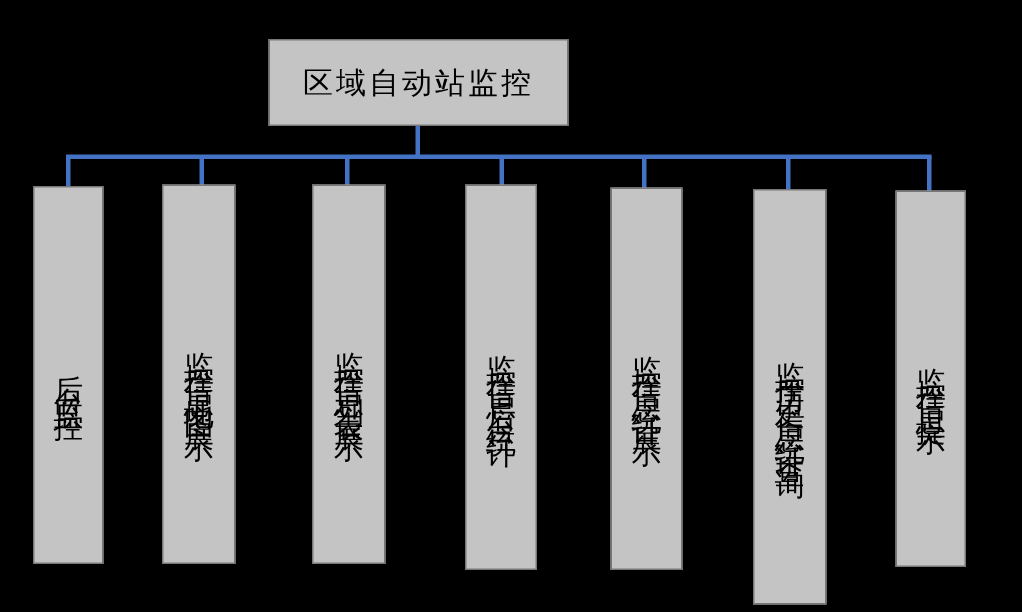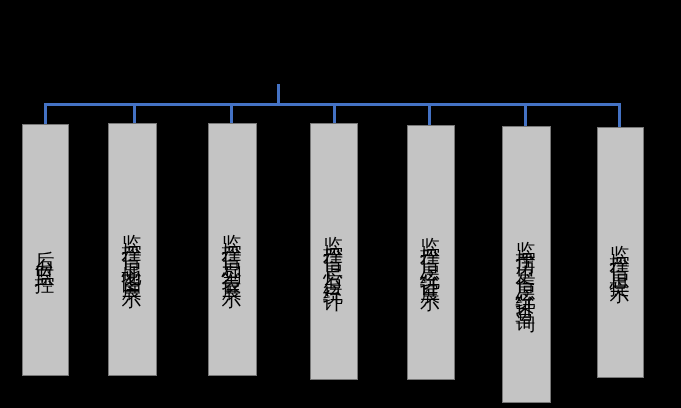--- a/index.html
+++ b/index.html
@@ -83,20 +83,23 @@
   <div class="line trunk"></div>
   <div class="line hbar"></div>
   <div class="line drop d1"></div>
   <div class="line drop d2"></div>
   <div class="line drop d3"></div>
   <div class="line drop d4"></div>
   <div class="line drop d5"></div>
   <div class="line drop d6"></div>
   <div class="line drop d7"></div>
 
+  <div class="topbox">
+    <span>区域自动站监控</span>
+  </div>
 
   <div class="vbox n1">
     <span class="vtext">后台监控</span>
   </div>
   <div class="vbox n2">
     <span class="vtext">监控信息地图展示</span>
   </div>
   <div class="vbox n3">
     <span class="vtext">监控信息列表展示</span>
   </div>

